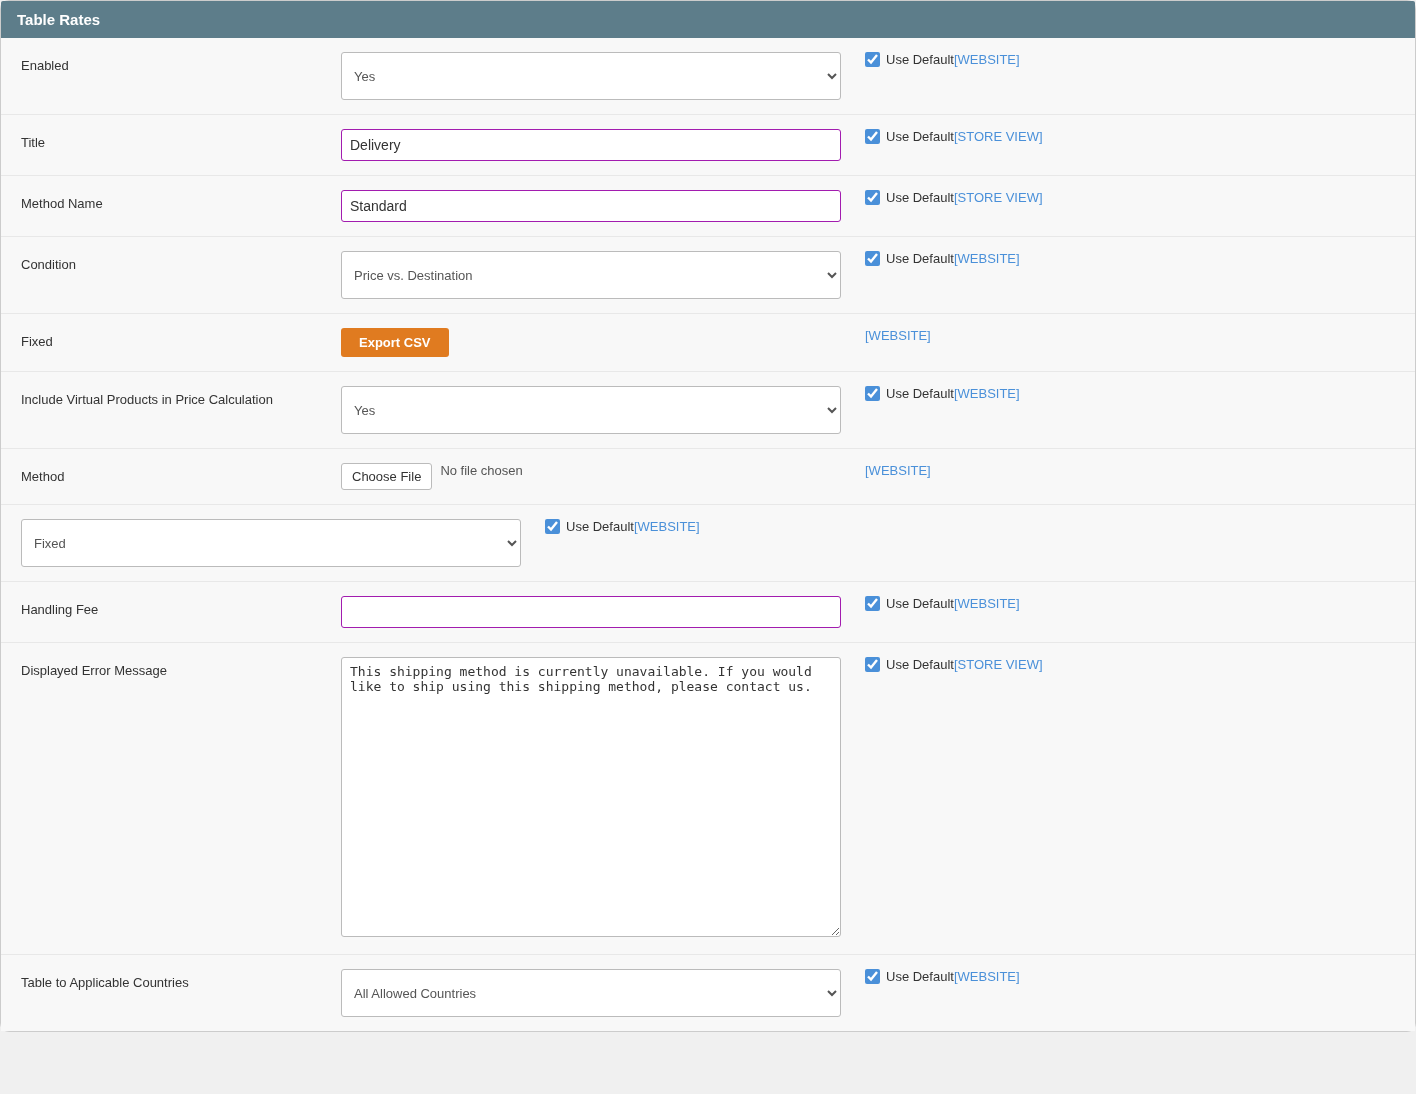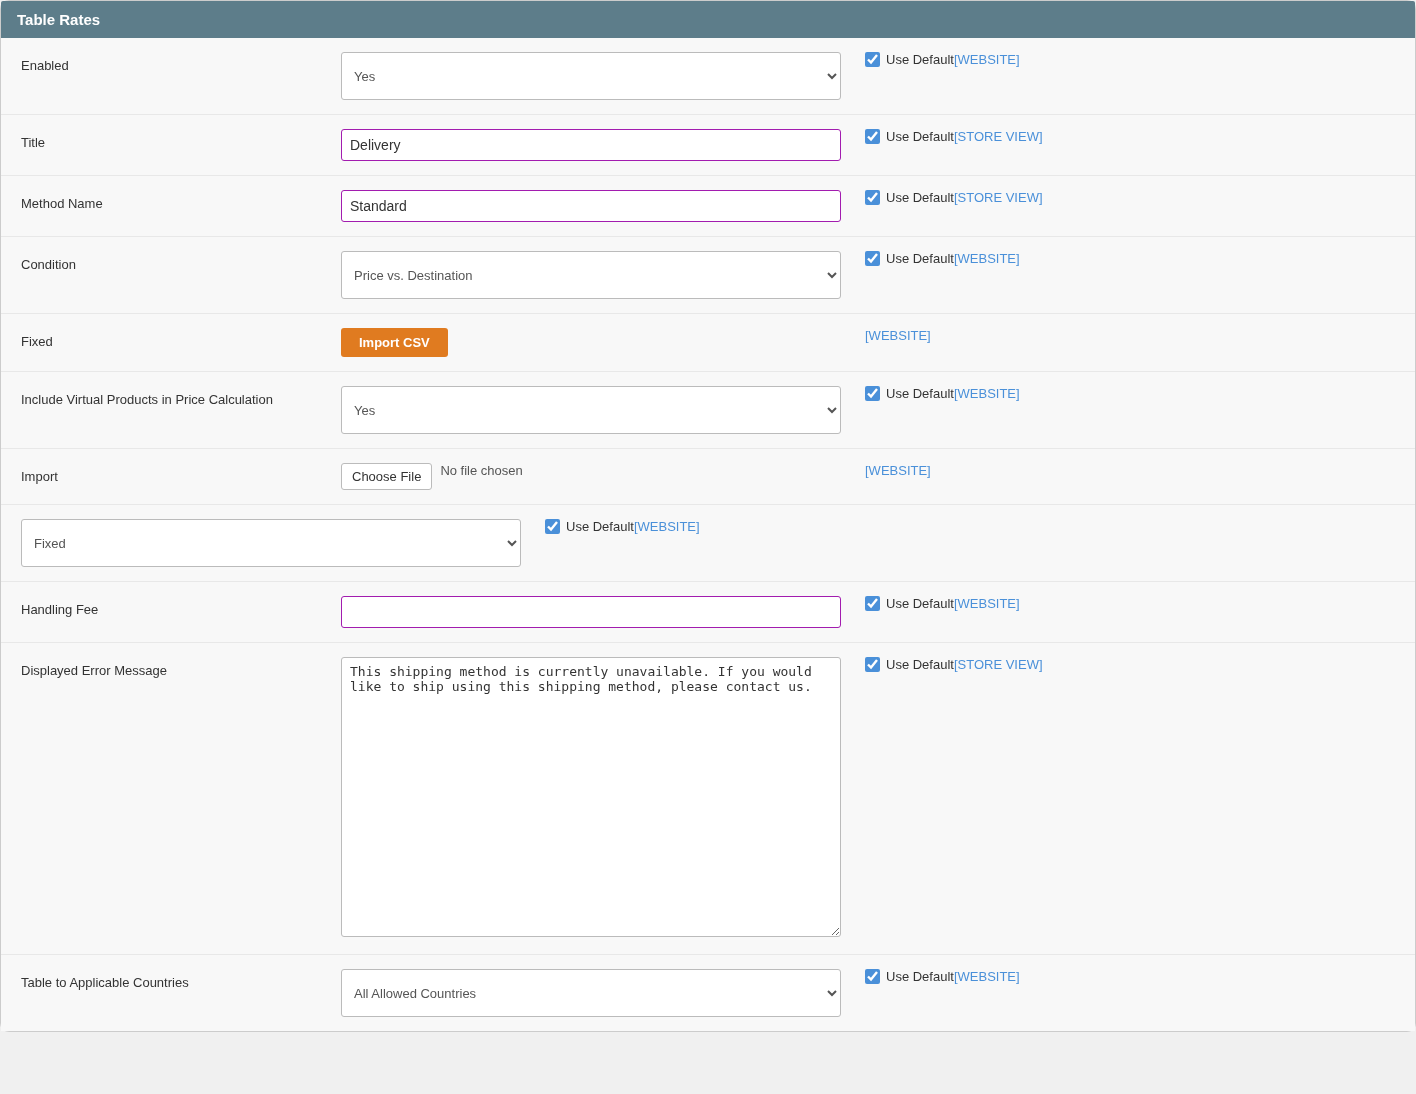--- a/index.html
+++ b/index.html
@@ -199,38 +199,38 @@
         <div class="form-actions">
           <label class="use-default-check">
             <input type="checkbox" checked="" style="">
             <span>Use Default</span>
           </label>
           <a class="scope-link" href="#">[WEBSITE]</a>
         </div>
       </div>
       <div class="form-row">
         <div class="form-label">Fixed</div>
-        <div class="form-control-wrap"><button class="export-btn">Import CSV</button></div>
+        <div class="form-control-wrap"><button class="export-btn">Export CSV</button></div>
         <div class="form-actions">
           <a class="scope-link" href="#">[WEBSITE]</a>
         </div>
       </div>
       <div class="form-row">
         <div class="form-label">Include Virtual Products in Price Calculation</div>
         <div class="form-control-wrap"><select class="form-select"><option>Yes</option><option>No</option></select></div>
         <div class="form-actions">
           <label class="use-default-check">
             <input type="checkbox" checked="" style="">
             <span>Use Default</span>
           </label>
           <a class="scope-link" href="#">[WEBSITE]</a>
         </div>
       </div>
       <div class="form-row">
-        <div class="form-label">Import</div>
+        <div class="form-label">Method</div>
         <div class="form-control-wrap">
           <div class="file-input-wrap">
             <button class="choose-file-btn">Choose File</button>
             <span class="no-file-text">No file chosen</span>
           </div>
         </div>
         <div class="form-actions">
           <a class="scope-link" href="#">[WEBSITE]</a>
         </div>
       </div>

